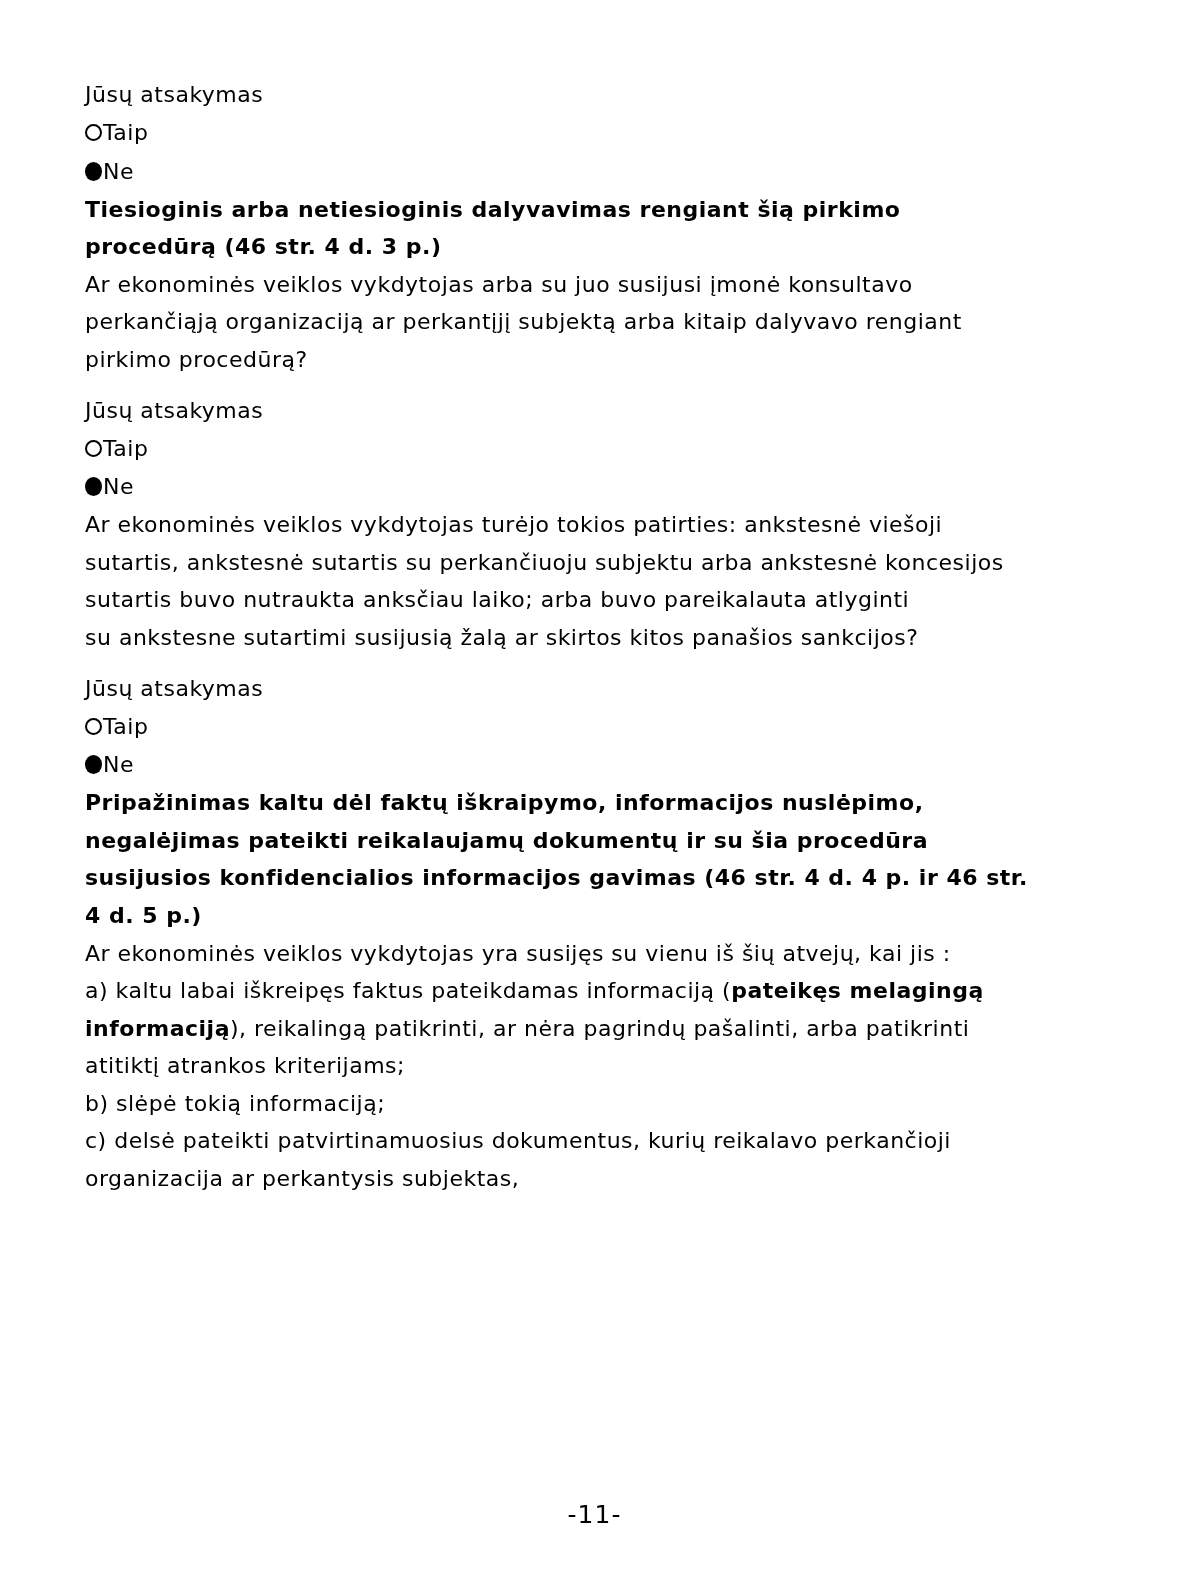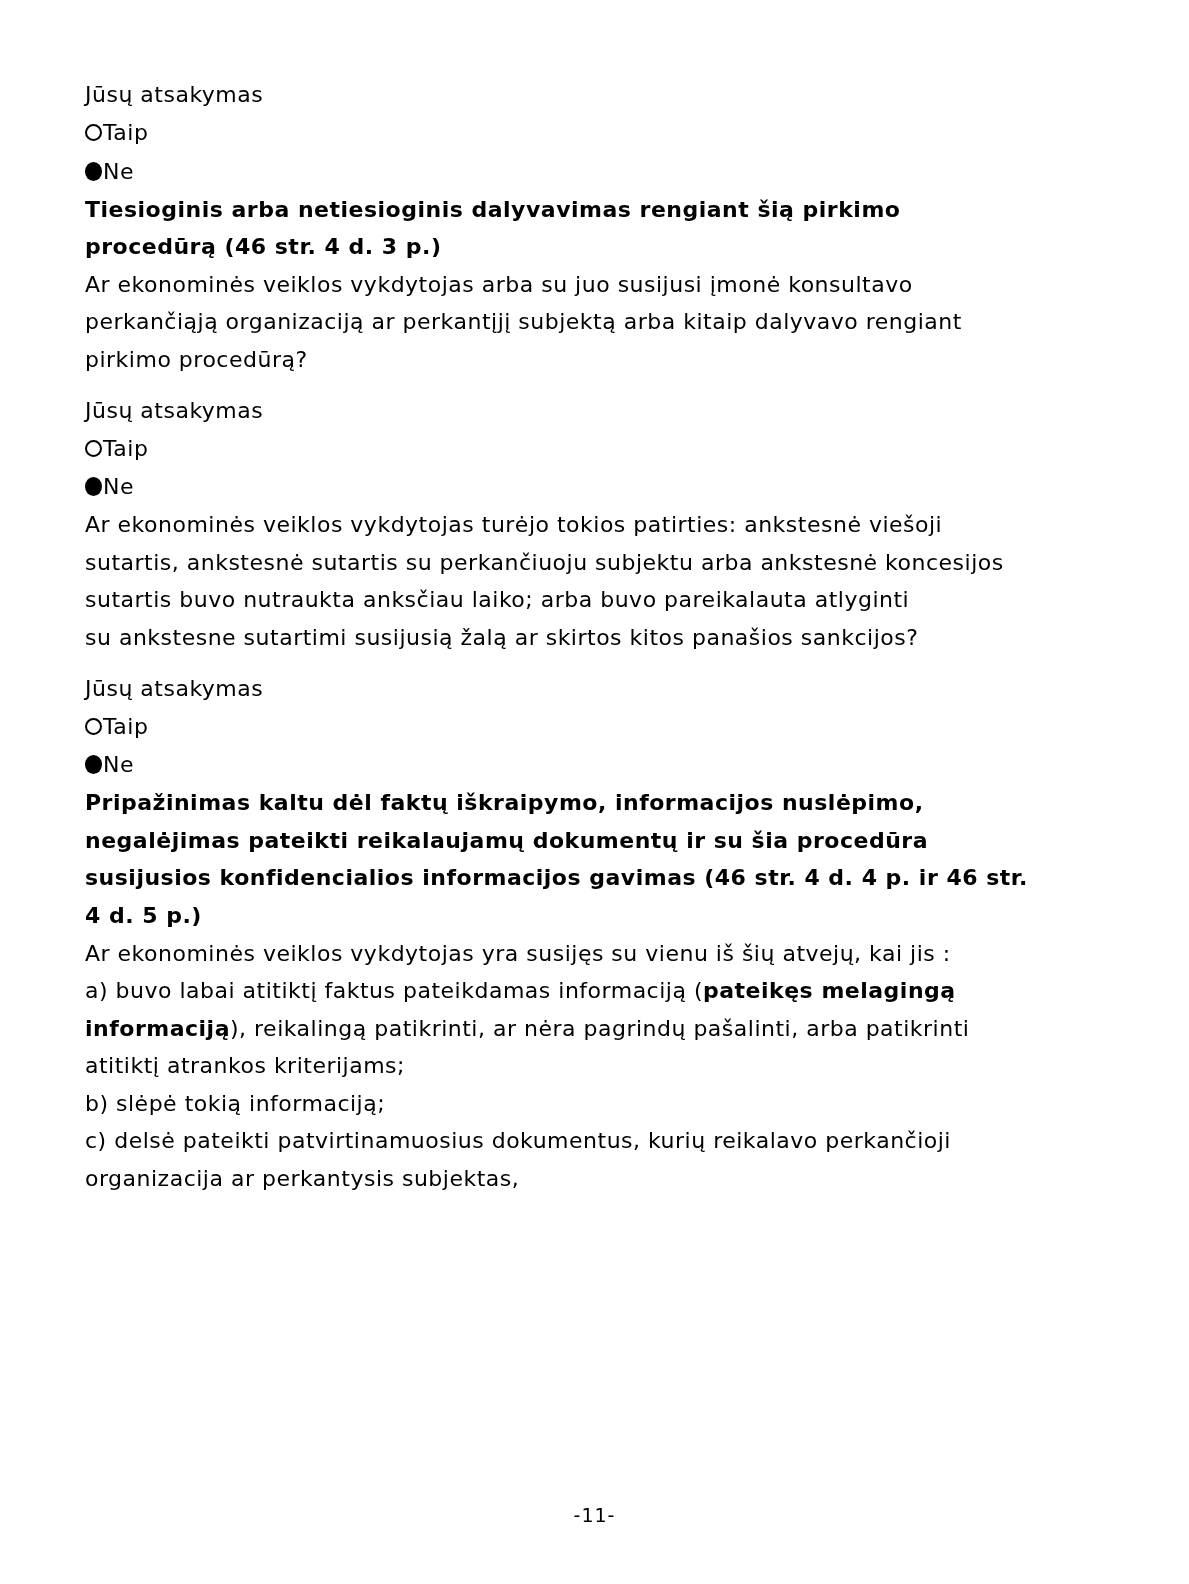--- a/index.html
+++ b/index.html
@@ -53,21 +53,21 @@
     border: none;
     width: 17px;
     height: 19px;
   }
   .footer {
     position: absolute;
     top: 1503px;
     left: 0;
     width: 1189px;
     text-align: center;
-    font-size: 19px;
+    font-size: 25px;
     line-height: 24px;
     letter-spacing: 1px;
   }
 </style>
 </head>
 <body>
 
 <div class="content">
 
 
@@ -121,21 +121,21 @@
     </div>
   </div>
 
   <h2 class="heading">Pripažinimas kaltu dėl faktų iškraipymo, informacijos nuslėpimo,
 negalėjimas pateikti reikalaujamų dokumentų ir su šia procedūra
 susijusios konfidencialios informacijos gavimas (46 str. 4 d. 4 p. ir 46 str.
 4 d. 5 p.)</h2>
 
   <div>
     <p class="para">Ar ekonominės veiklos vykdytojas yra susijęs su vienu iš šių atvejų, kai jis :</p>
-    <p class="para"><span>a) buvo labai atitiktį faktus pateikdamas informaciją (</span><span class="bold-inline">pateikęs melagingą
+    <p class="para"><span>a) kaltu labai iškreipęs faktus pateikdamas informaciją (</span><span class="bold-inline">pateikęs melagingą
 informaciją</span><span>), reikalingą patikrinti, ar nėra pagrindų pašalinti, arba patikrinti
 atitiktį atrankos kriterijams;</span></p>
     <p class="para">b) slėpė tokią informaciją;</p>
     <p class="para">c) delsė pateikti patvirtinamuosius dokumentus, kurių reikalavo perkančioji
 organizacija ar perkantysis subjektas,</p>
   </div>
 
 </div>
 
 <div class="footer">-11-</div>

